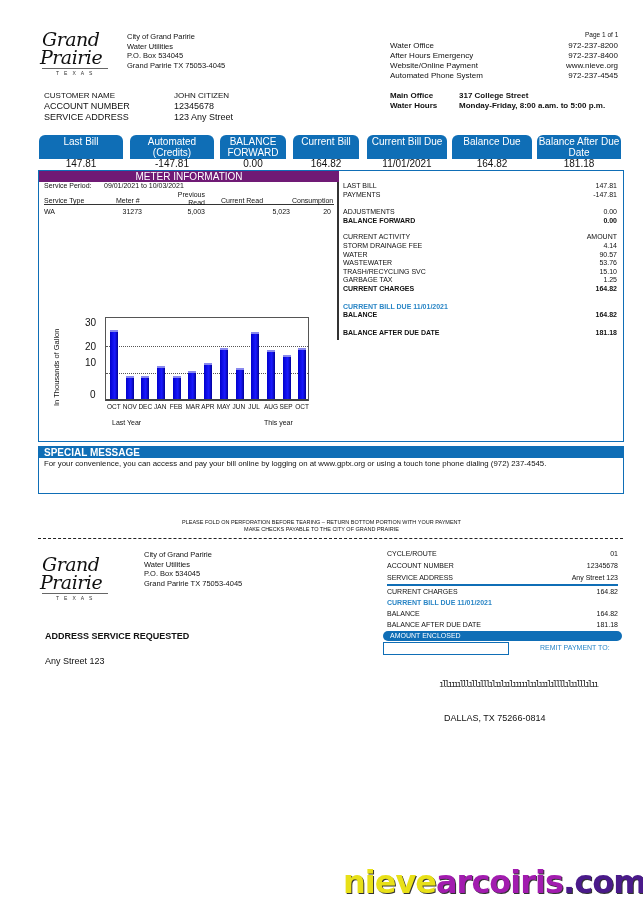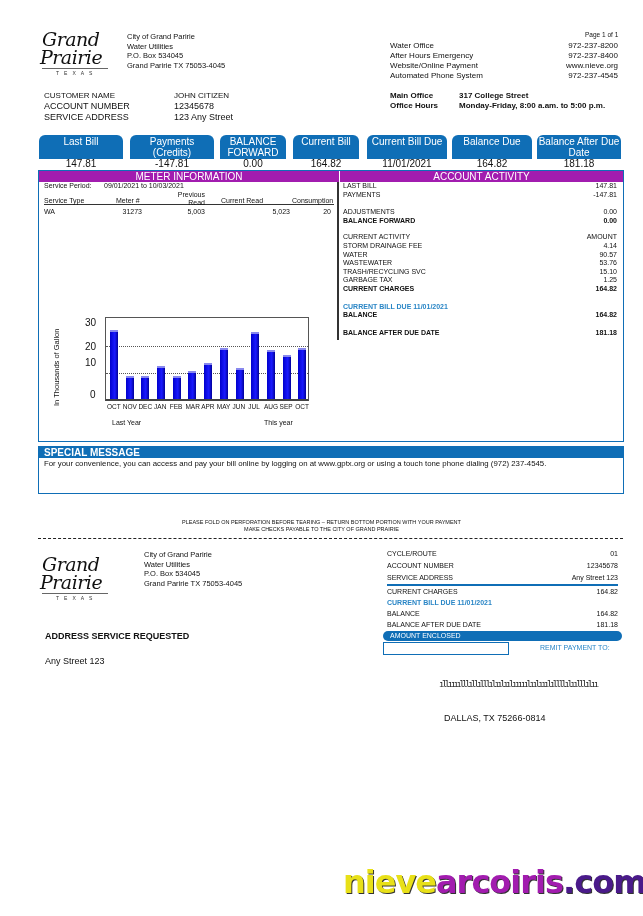--- a/index.html
+++ b/index.html
@@ -9,21 +9,21 @@
   .logo .l1, .logo .l2 { font-family: "DejaVu Serif", serif; font-style: italic; font-size: 19px; line-height: 18px; color: #111; letter-spacing: -0.5px; display: block; }
   .logo .l2 { margin-left: -2px; }
   .logo .tx { font-size: 5px; letter-spacing: 5px; border-top: 1px solid #666; margin-top: 2px; padding-top: 1px; padding-left: 14px; color: #333; width: 66px; }
   .addr { font-size: 7.5px; line-height: 9.5px; }
   .small { font-size: 8px; line-height: 10px; }
   .cust { font-size: 9px; line-height: 11px; }
   .right { text-align: right; }
   .tab { position: absolute; top: 135px; height: 24px; background: #0f6eb6; color: #fff; border-radius: 6px 6px 0 0; font-size: 10px; line-height: 11px; text-align: center; padding-top: 1px; }
   .tabval { position: absolute; top: 158px; font-size: 10px; text-align: center; }
   .panel { position: absolute; border: 1.5px solid #0f6eb6; }
-  .hdr { background: #a21caf; color: #fff; font-size: 10px; line-height: 11px; text-align: center; height: 11px; }
+  .hdr { background: #701a75; color: #fff; font-size: 10px; line-height: 11px; text-align: center; height: 11px; }
   .mt { font-size: 7px; line-height: 8px; }
   .row { display: flex; justify-content: space-between; font-size: 7px; line-height: 8.6px; }
   .b { font-weight: bold; }
   .blue { color: #2a86c6; font-weight: bold; }
   .chart { position: absolute; }
   .bar { position: absolute; bottom: 0; width: 8px; background: linear-gradient(90deg,#0000cc,#1a1aff 60%,#00009a); border-top: 2px solid #8888ee; }
   .xl { position: absolute; font-size: 6.5px; color: #111; }
   .yl { position: absolute; font-size: 10px; }
   .dots { position: absolute; left: 0; right: 0; border-top: 1px dotted #555; }
   .special-hdr { background: #0f6eb6; color: #fff; font-weight: bold; font-size: 10px; line-height: 11px; padding-left: 5px; }
@@ -61,49 +61,48 @@
       <span>Website/Online Payment</span>
       <span>www.nieve.org</span>
     </div>
   <div style="display:flex;justify-content:space-between;">
       <span>Automated Phone System</span>
       <span>972-237-4545</span>
     </div>
 </div>
 <div class="abs small" style="left:390px;top:91px;font-weight:bold;">
   <div><span style="display:inline-block;width:69px;">Main Office</span><span>317 College Street</span></div>
-  <div><span style="display:inline-block;width:69px;">Office Hours</span><span>Monday-Friday, 8:00 a.am. to 5:00 p.m.</span></div>
+  <div><span style="display:inline-block;width:69px;">Water Hours</span><span>Monday-Friday, 8:00 a.am. to 5:00 p.m.</span></div>
 </div>
 
 <div class="abs" style="left:44px;top:91px;">
   <div style="font-size:8px;line-height:10px;"><span style="display:inline-block;width:130px;">CUSTOMER NAME</span><span>JOHN CITIZEN</span></div>
   <div class="cust"><span style="display:inline-block;width:130px;">ACCOUNT NUMBER</span><span>12345678</span></div>
   <div class="cust"><span style="display:inline-block;width:130px;">SERVICE ADDRESS</span><span>123 Any Street</span></div>
 </div>
 
 <div class="tab" style="left:39px;width:84px;">Last Bill</div>
-<div class="tab" style="left:130px;width:84px;">Payments (Credits)</div>
+<div class="tab" style="left:130px;width:84px;">Automated (Credits)</div>
 <div class="tab" style="left:220px;width:66px;">BALANCE FORWARD</div>
 <div class="tab" style="left:293px;width:66px;">Current Bill</div>
 <div class="tab" style="left:367px;width:80px;">Current Bill Due</div>
 <div class="tab" style="left:452px;width:80px;">Balance Due</div>
 <div class="tab" style="left:537px;width:84px;">Balance After Due Date</div>
 
 <div class="tabval" style="left:39px;width:84px;">147.81</div>
 <div class="tabval" style="left:130px;width:84px;">-147.81</div>
 <div class="tabval" style="left:220px;width:66px;">0.00</div>
 <div class="tabval" style="left:293px;width:66px;">164.82</div>
 <div class="tabval" style="left:367px;width:80px;">11/01/2021</div>
 <div class="tabval" style="left:452px;width:80px;">164.82</div>
 <div class="tabval" style="left:537px;width:84px;">181.18</div>
 
 <div class="panel" style="left:38px;top:170px;width:586px;height:272px;">
   <div style="display:flex;">
     <div class="hdr" style="width:300px;">METER INFORMATION</div>
-    <div class="hdr" style="flex:1;border-left:1px solid #fff;">ACCOUNT ACTIVITY</div>
   </div>
 
   <div class="abs mt" style="left:5px;top:11px;">
     <span style="display:inline-block;width:60px;">Service Period:</span><span>09/01/2021 to 10/03/2021</span>
   </div>
   <div class="abs mt" style="left:5px;top:20px;width:290px;height:14px;border-bottom:1px solid #333;">
     <span class="abs" style="left:0;top:6px;">Service Type</span>
     <span class="abs" style="left:72px;top:6px;">Meter #</span>
     <span class="abs right" style="left:125px;width:36px;top:0;">Previous Read</span>
     <span class="abs" style="left:177px;top:6px;">Current Read</span>

